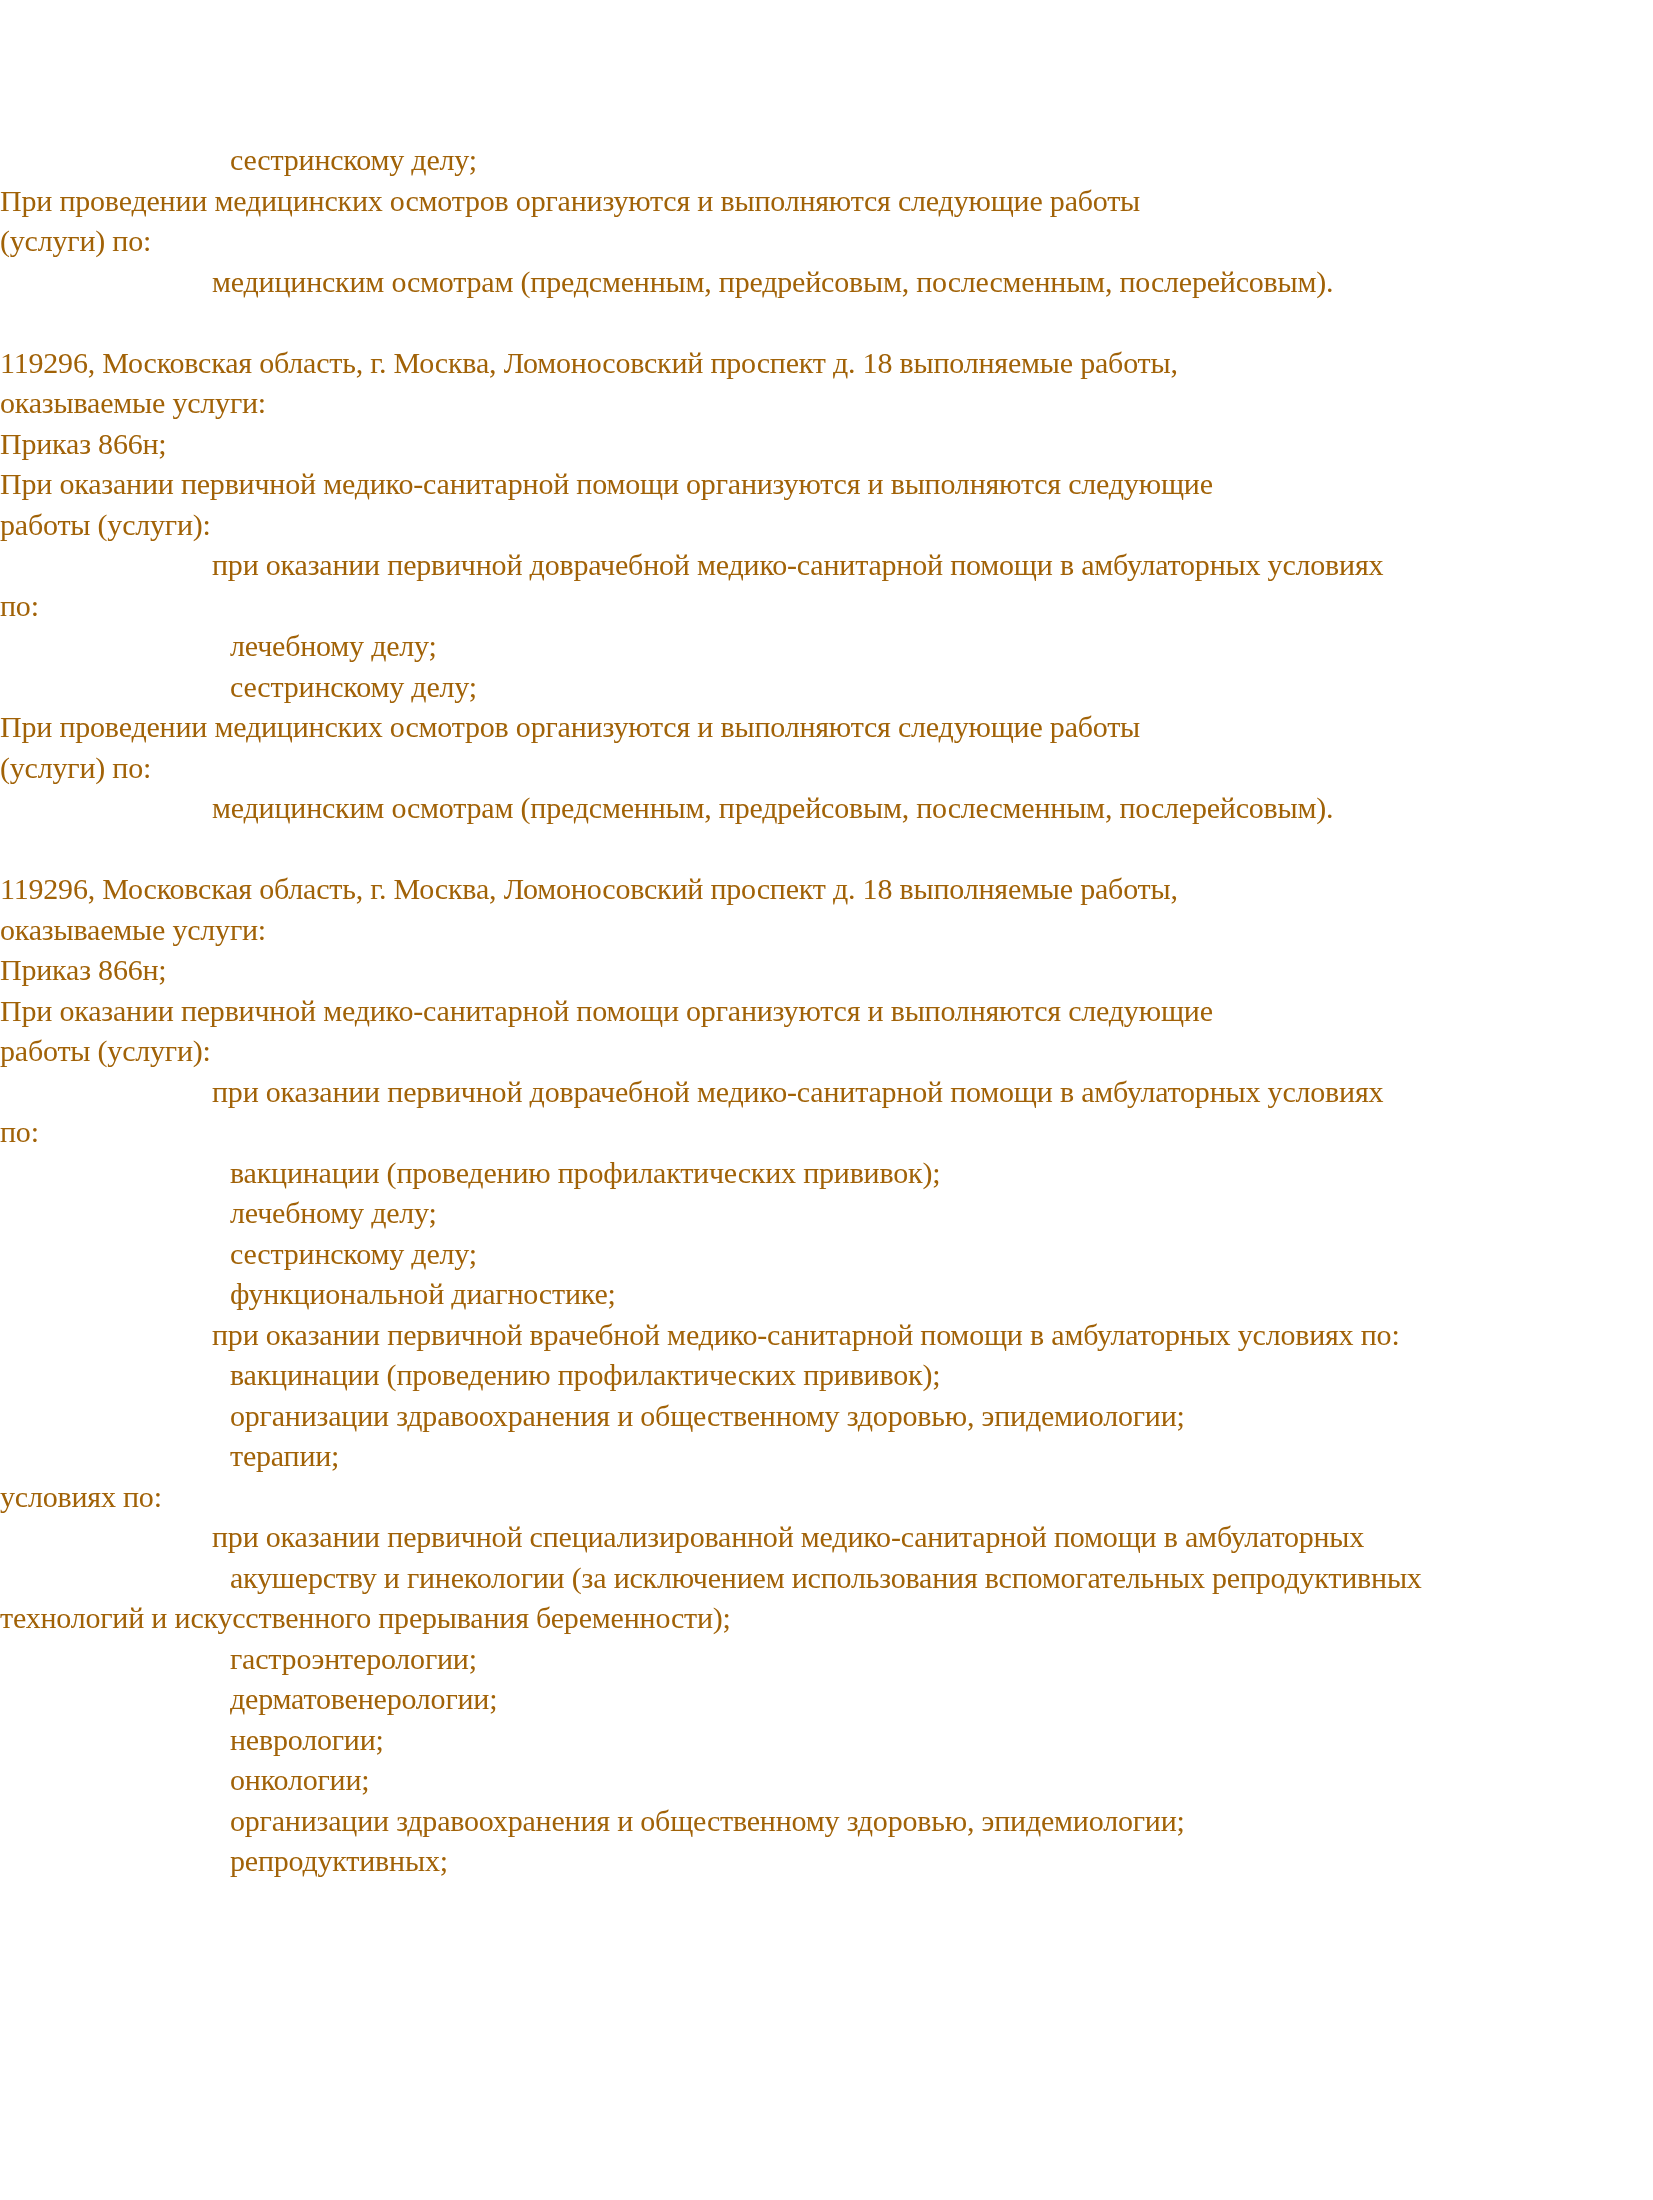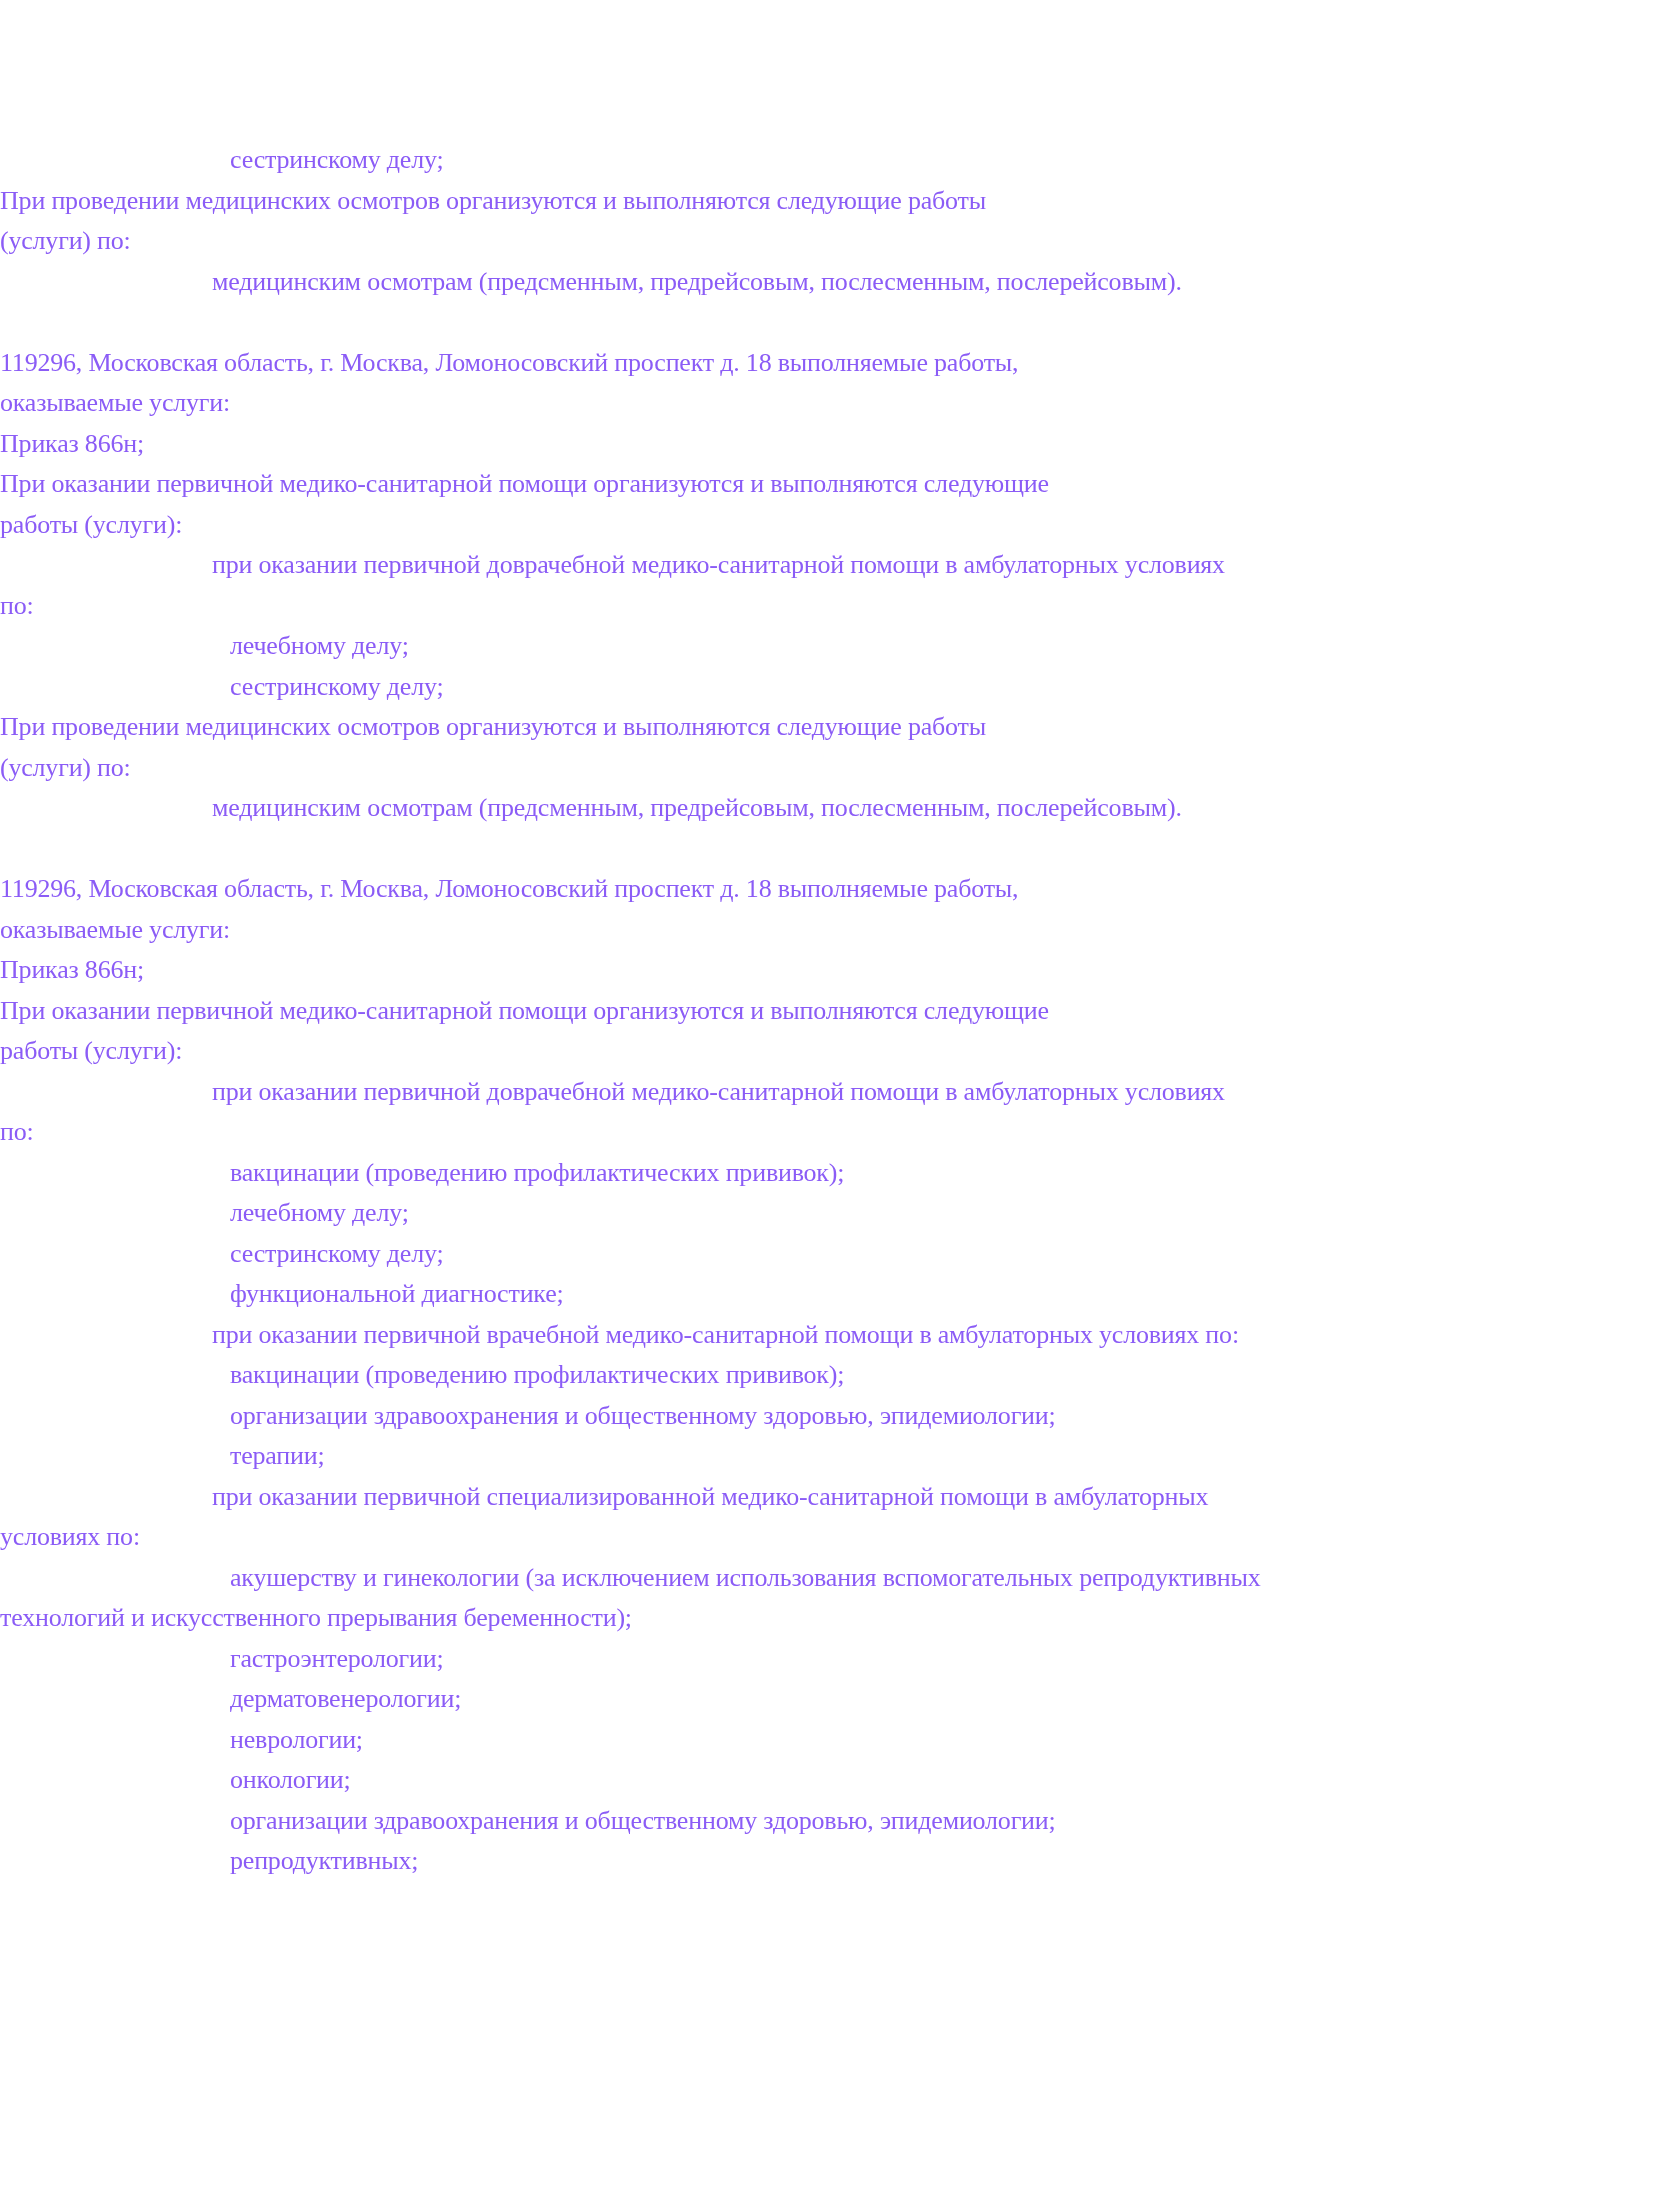--- a/index.html
+++ b/index.html
@@ -20,23 +20,23 @@
     inset: 0;
     background: #ffffff;
   }
   .text-block {
     position: absolute;
     top: 140px;
     left: 0;
     width: 1653px;
   }
   .line {
-    font-size: 26px;
+    font-size: 30px;
     line-height: 40.5px;
-    color: #8b5cf6;
+    color: #a16207;
     white-space: nowrap;
     letter-spacing: -0.2px;
   }
   .indent-0 { }
   .indent-1 { padding-left: 212px; }
   .indent-2 { padding-left: 230px; }
   .blank    { padding-left: 0; }
 </style>
 </head>
 <body>
@@ -69,22 +69,22 @@
       <div class="line indent-1">при оказании первичной доврачебной медико-санитарной помощи в амбулаторных условиях</div>
       <div class="line indent-0">по:</div>
       <div class="line indent-2">вакцинации (проведению профилактических прививок);</div>
       <div class="line indent-2">лечебному делу;</div>
       <div class="line indent-2">сестринскому делу;</div>
       <div class="line indent-2">функциональной диагностике;</div>
       <div class="line indent-1">при оказании первичной врачебной медико-санитарной помощи в амбулаторных условиях по:</div>
       <div class="line indent-2">вакцинации (проведению профилактических прививок);</div>
       <div class="line indent-2">организации здравоохранения и общественному здоровью, эпидемиологии;</div>
       <div class="line indent-2">терапии;</div>
+      <div class="line indent-0">условиях по:</div>
       <div class="line indent-1">при оказании первичной специализированной медико-санитарной помощи в амбулаторных</div>
-      <div class="line indent-0">условиях по:</div>
       <div class="line indent-2">акушерству и гинекологии (за исключением использования вспомогательных репродуктивных</div>
       <div class="line indent-0">технологий и искусственного прерывания беременности);</div>
       <div class="line indent-2">гастроэнтерологии;</div>
       <div class="line indent-2">дерматовенерологии;</div>
       <div class="line indent-2">неврологии;</div>
       <div class="line indent-2">онкологии;</div>
       <div class="line indent-2">организации здравоохранения и общественному здоровью, эпидемиологии;</div>
       <div class="line indent-2">репродуктивных;</div>
     </div>
 </div>

